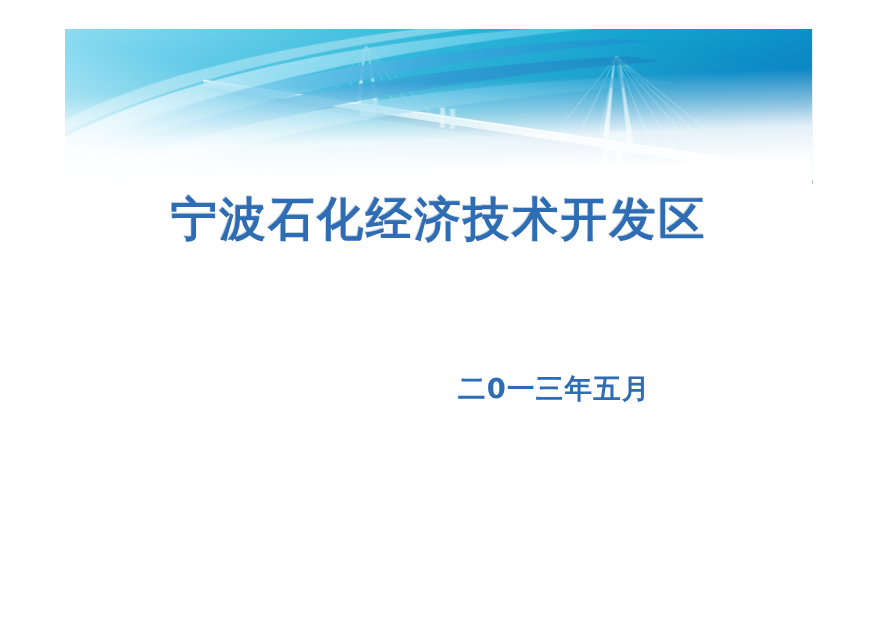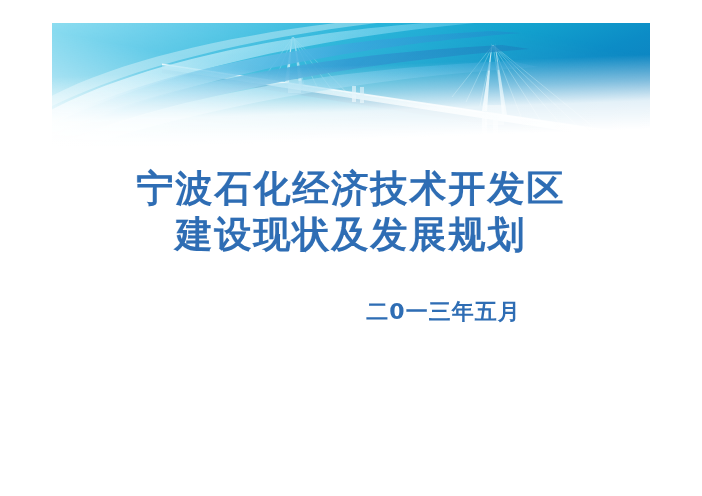--- a/index.html
+++ b/index.html
@@ -33,21 +33,21 @@
   .banner svg {
     display: block;
     width: 100%;
     height: 100%;
   }
 
   
   .title-block {
     position: absolute;
     left: 0;
-    top: 166px;
+    top: 153px;
     width: 702px;
     text-align: center;
   }
   .title-line {
     font-family: "DejaVu Sans", "Liberation Sans", sans-serif;
     font-weight: bold;
     font-size: 37px;
     line-height: 46px;
     letter-spacing: 2px;
     color: #2E6DB4;
@@ -217,20 +217,19 @@
         </g>
 
         <rect x="0" y="0" width="598" height="124" fill="url(#gLeftWash)"></rect>
         <rect x="0" y="0" width="598" height="124" fill="url(#gFade)"></rect>
       </g>
     </svg>
   </div>
 
   <div class="title-block">
     <div class="title-line title-line-1">宁波石化经济技术开发区</div>
-    <div class="title-line title-line-2">建设现状及发展规划</div>
   </div>
 
   <div class="date-block">
     <span class="date-text">二0一三年五月</span>
   </div>
 
 </div>
 
 </body></html>

